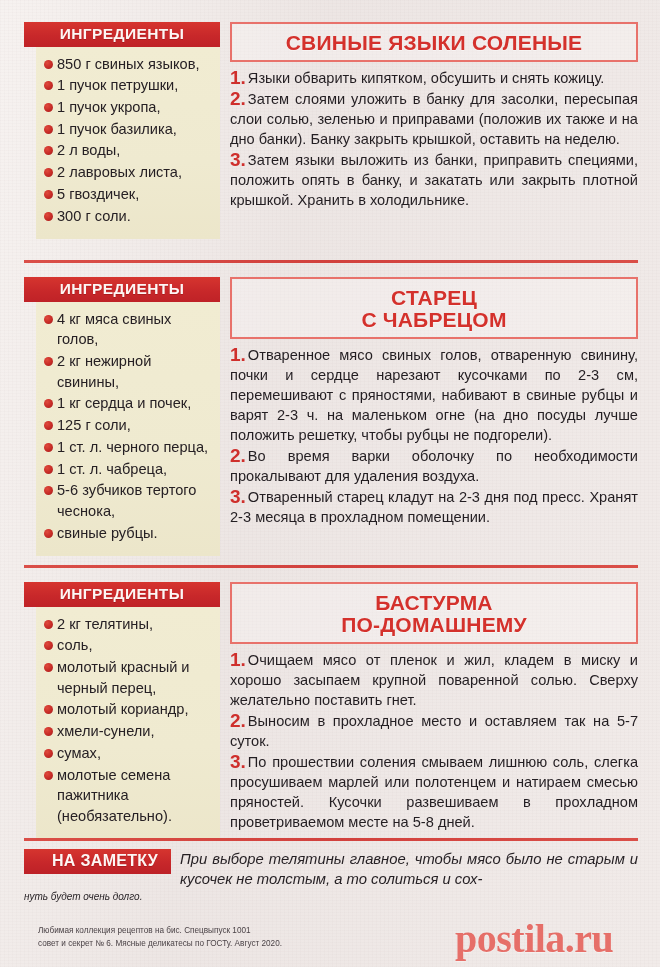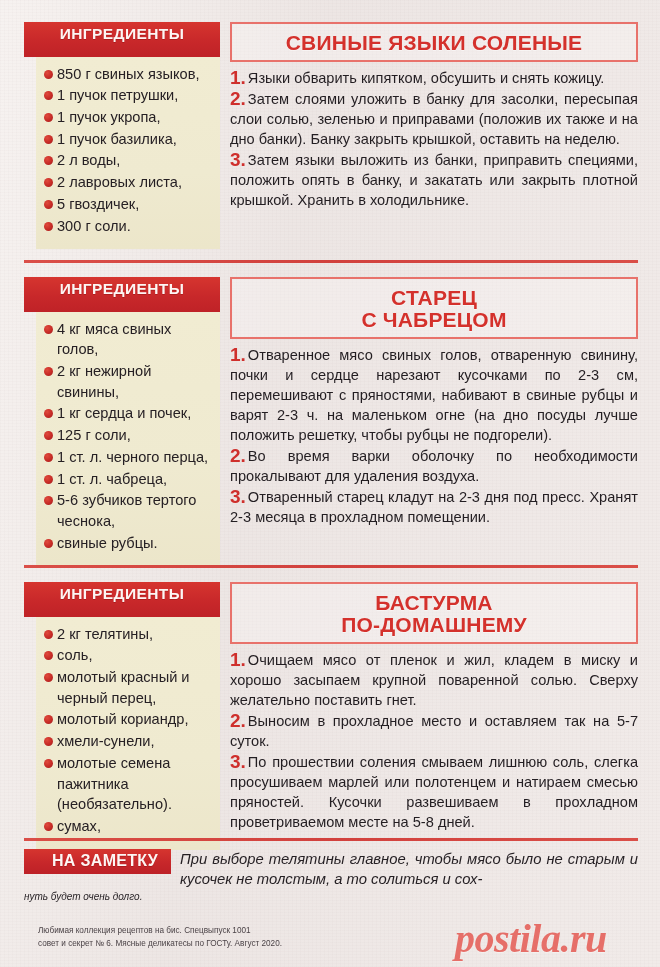--- a/index.html
+++ b/index.html
@@ -48,21 +48,21 @@
     width: 196px;
     flex: 0 0 196px;
   }
   .ing-head {
     background: linear-gradient(180deg, #d6352f 0%, #c8282a 55%, #bf2227 100%);
     color: #fdf6f4;
     font-weight: bold;
     font-size: 15.5px;
     letter-spacing: 0.4px;
     text-align: center;
-    padding: 4px 0 15px 0;
+    padding: 4px 0 5px 0;
     line-height: 1;
     text-shadow: 0 1px 0 rgba(120,10,10,0.35);
   }
   .ing-body {
     background: linear-gradient(180deg, #f1ecd2 0%, #efead0 60%, #ece6ca 100%);
     padding: 7px 8px 12px 8px;
     font-size: 14.6px;
     line-height: 1.42;
     color: #262024;
     margin-left: 12px;
@@ -183,21 +183,20 @@
     font-size: 8.2px;
     line-height: 1.55;
     color: #4b4347;
   }
 
   .watermark {
     position: absolute;
     left: 455px;
     top: 915px;
     font-family: "Liberation Serif", serif;
-    font-style: italic;
     font-weight: bold;
     font-size: 40px;
     letter-spacing: -0.5px;
     color: rgba(226,74,66,0.78);
     text-shadow: 0 1px 1px rgba(255,255,255,0.4);
   }
 </style>
 </head>
 <body>
 
@@ -263,22 +262,22 @@
 
   <div class="recipe" id="recipe-2">
     <div class="ing-col">
       <div class="ing-head">ИНГРЕДИЕНТЫ</div>
       <div class="ing-body">
         <div class="ing-item"><span class="bullet"></span><span>2 кг телятины,</span></div>
         <div class="ing-item"><span class="bullet"></span><span>соль,</span></div>
         <div class="ing-item"><span class="bullet"></span><span>молотый красный и черный перец,</span></div>
         <div class="ing-item"><span class="bullet"></span><span>молотый кориандр,</span></div>
         <div class="ing-item"><span class="bullet"></span><span>хмели-сунели,</span></div>
+        <div class="ing-item"><span class="bullet"></span><span>сумах,</span></div>
         <div class="ing-item"><span class="bullet"></span><span>молотые семена пажитника (необязательно).</span></div>
-        <div class="ing-item"><span class="bullet"></span><span>сумах,</span></div>
       </div>
     </div>
     <div class="txt-col">
       <div class="title-box title-2line">
         <div class="title">БАСТУРМА</div>
         <div class="title">ПО-ДОМАШНЕМУ</div>
       </div>
       <div class="steps">
         <p class="step"><span class="num">1.</span><span>Очищаем мясо от пленок и жил, кладем в миску и хорошо засыпаем крупной поваренной солью. Сверху желательно поставить гнет.</span></p>
         <p class="step"><span class="num">2.</span><span>Выносим в прохладное место и оставляем так на 5-7 суток.</span></p>

